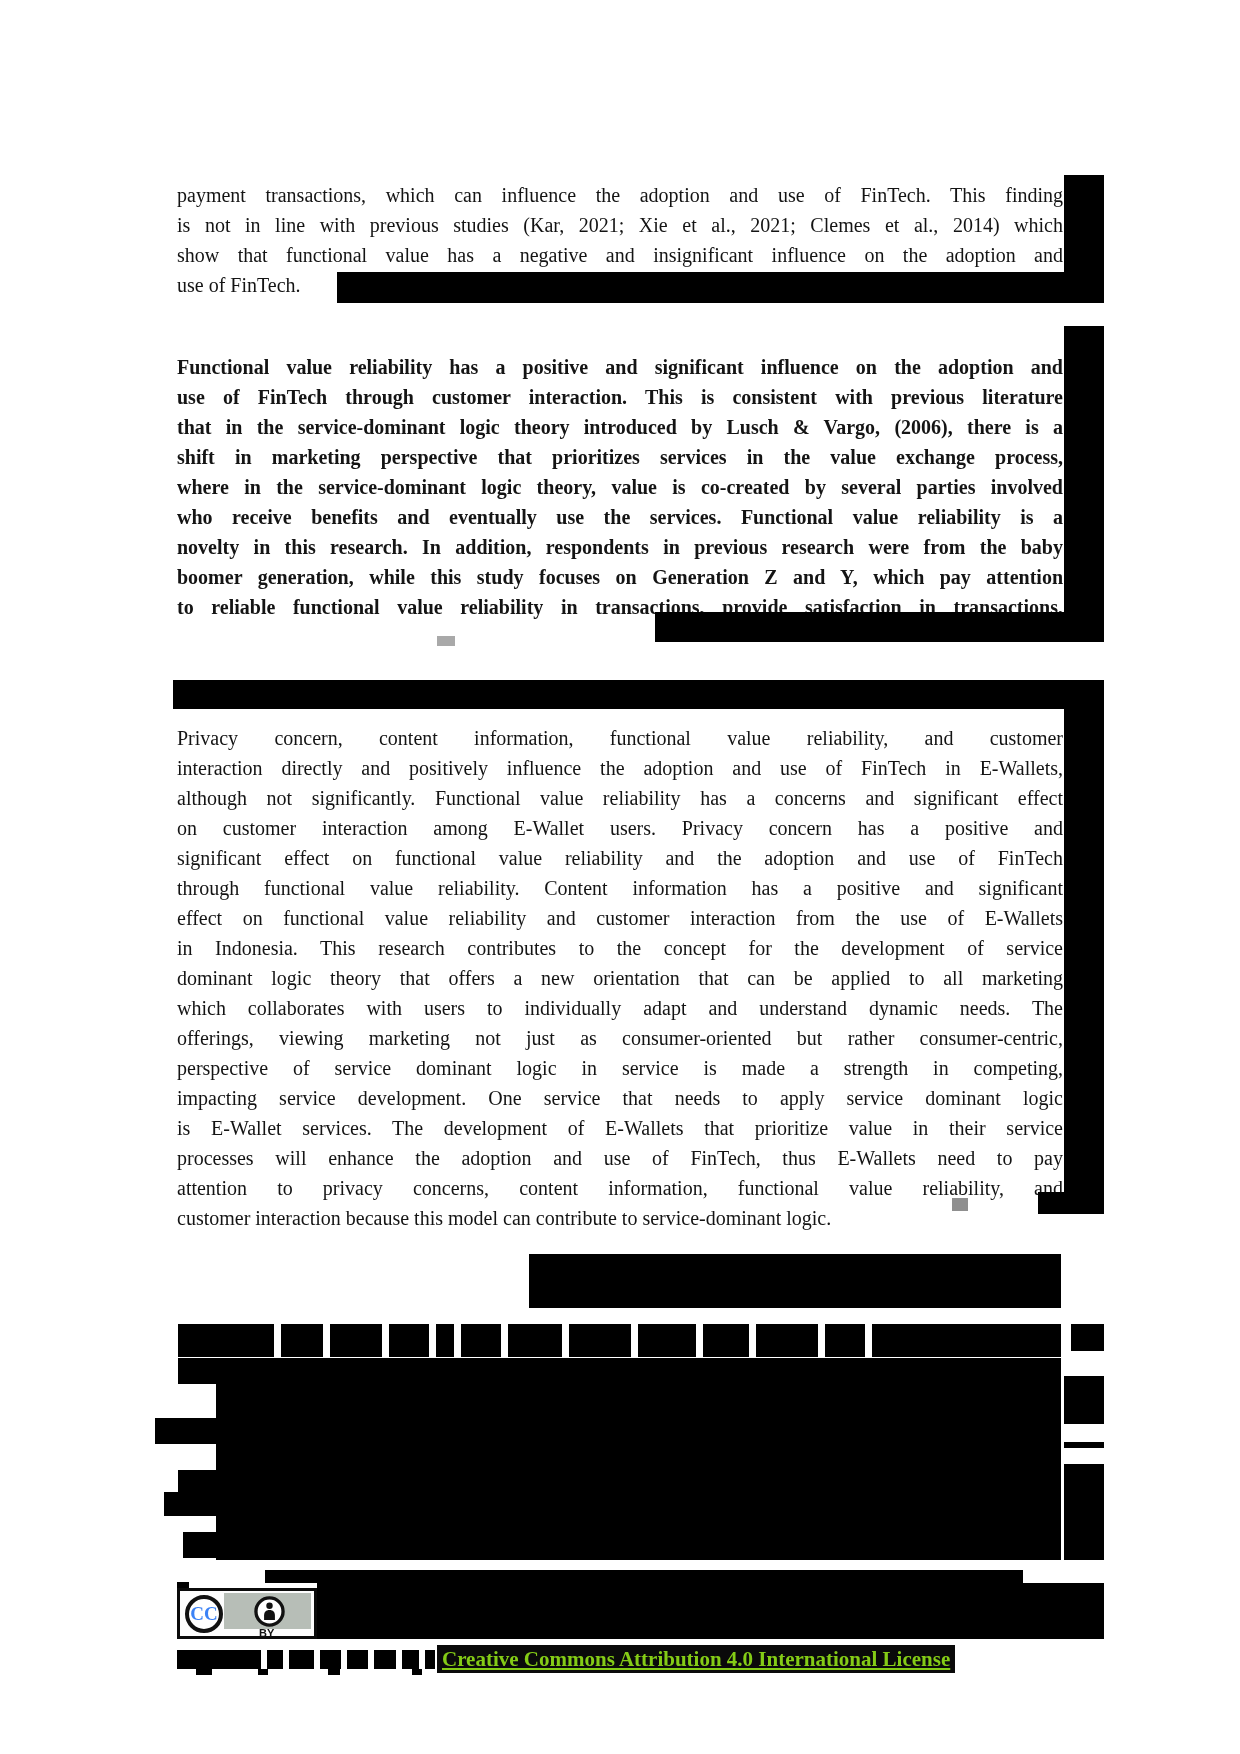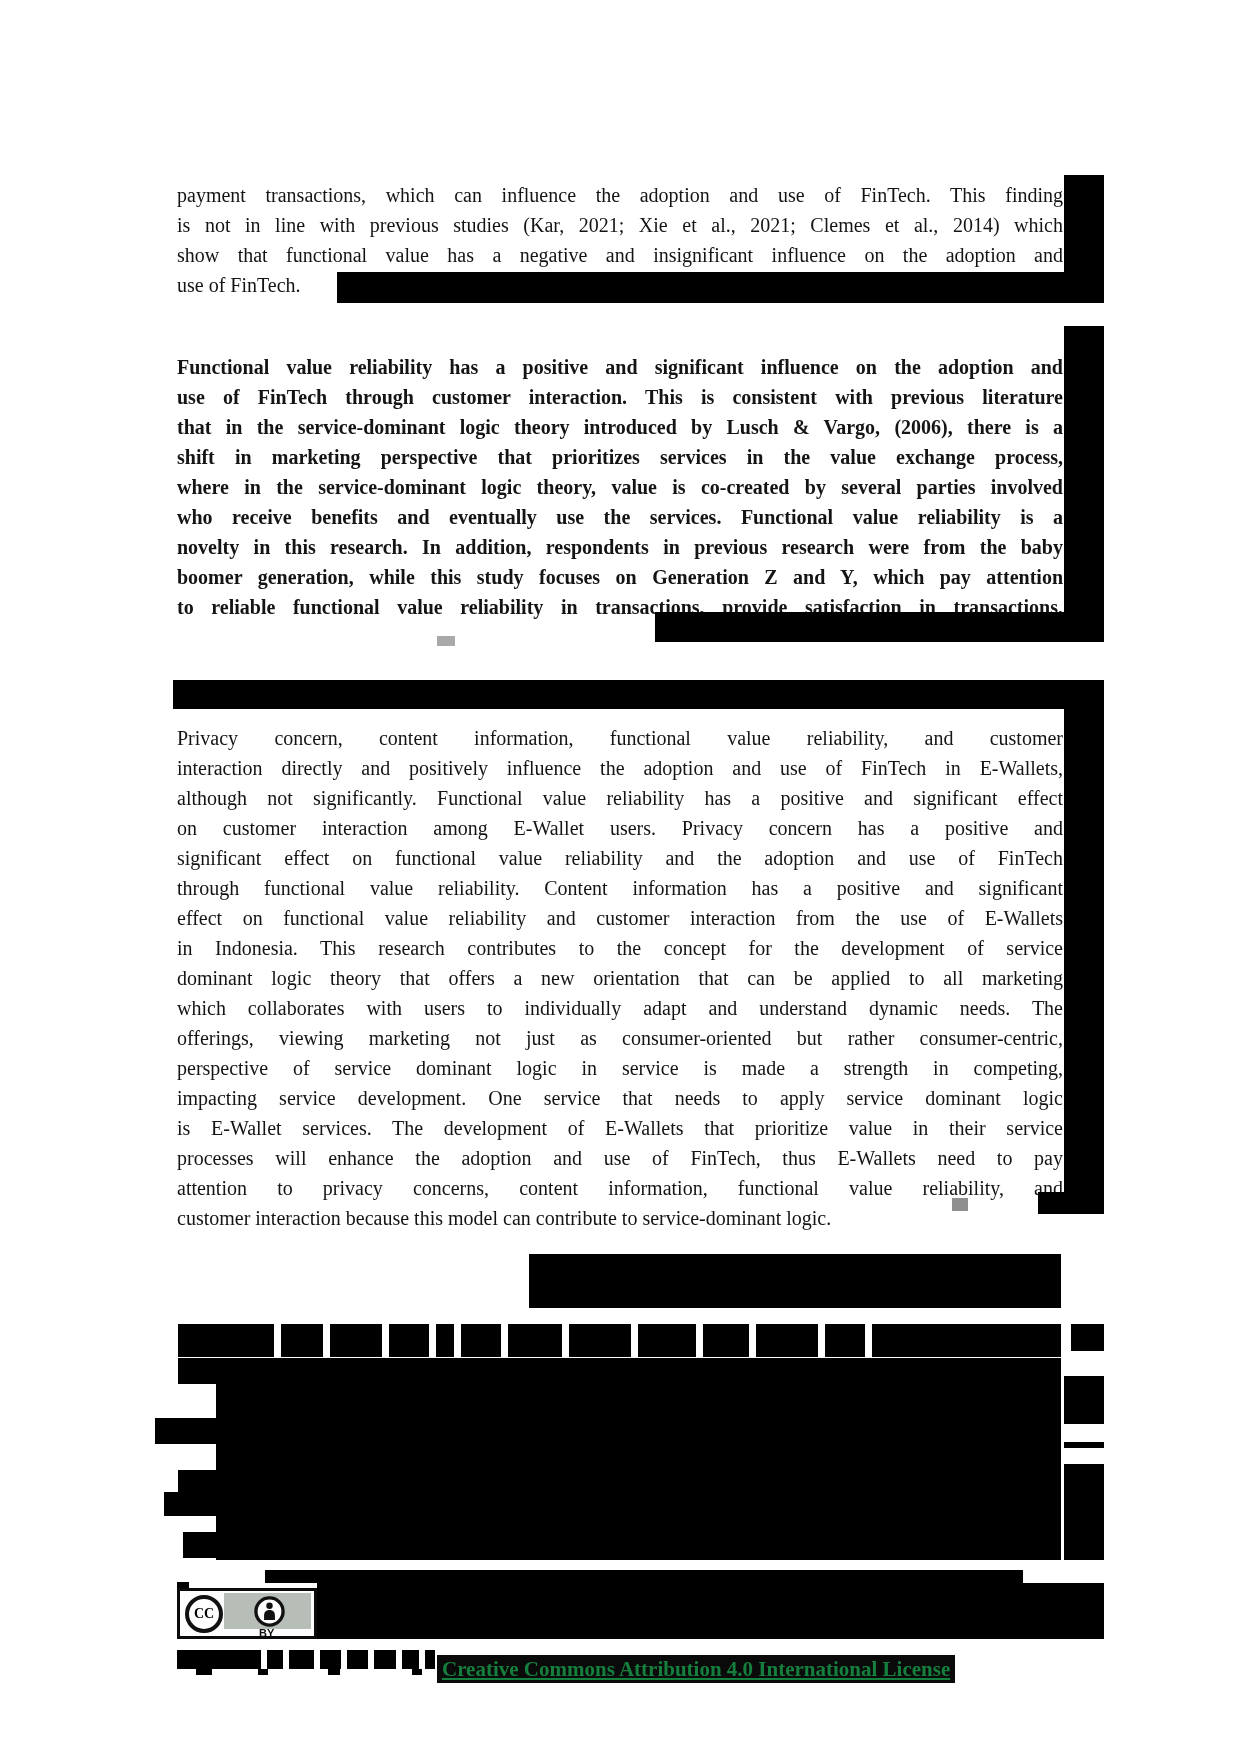--- a/index.html
+++ b/index.html
@@ -17,21 +17,21 @@
   
   #redactions .redaction{position:absolute;}
 
   
   .cc-badge{position:absolute;left:177px;top:1588px;width:140px;height:51px;background:#fdfdfd;
             border:3px solid #0b0b0b;box-sizing:border-box;display:block;text-decoration:none;}
   .badge-panel{position:absolute;left:44px;top:2px;width:87px;height:36px;background:#b7beb7;}
   .cc-circle{position:absolute;left:5px;top:4px;width:38px;height:38px;border-radius:50%;
              border:4px solid #111;background:#fff;box-sizing:border-box;z-index:2;
              display:flex;align-items:center;justify-content:center;
-             font-family:"Liberation Serif",serif;font-weight:bold;font-size:14px;color:#000000;}
+             font-family:"Liberation Serif",serif;font-weight:bold;font-size:19px;color:#3b82f6;}
   .person-circle{position:absolute;left:74px;top:5px;width:31px;height:31px;z-index:2;}
   .by-label{position:absolute;left:79px;top:36px;z-index:2;
             font-family:"Liberation Sans",sans-serif;font-weight:bold;font-size:11px;color:#111;}
 
   
   .license-link{position:absolute;left:437px;top:1645px;height:28px;line-height:28px;
                 background:#0a0a0a;padding:0 5px;
                 font-family:"Liberation Serif",serif;font-weight:bold;font-size:21px;
                 text-decoration:underline;white-space:nowrap;}
 </style>
@@ -55,21 +55,21 @@
       <div class="line">where in the service-dominant logic theory, value is co-created by several parties involved</div>
       <div class="line">who receive benefits and eventually use the services. Functional value reliability is a</div>
       <div class="line">novelty in this research. In addition, respondents in previous research were from the baby</div>
       <div class="line">boomer generation, while this study focuses on Generation Z and Y, which pay attention</div>
       <div class="line">to reliable functional value reliability in transactions, provide satisfaction in transactions,</div>
     </div>
 
   <div class="para" id="para3">
       <div class="line">Privacy concern, content information, functional value reliability, and customer</div>
       <div class="line">interaction directly and positively influence the adoption and use of FinTech in E-Wallets,</div>
-      <div class="line">although not significantly. Functional value reliability has a positive and significant effect</div>
+      <div class="line">although not significantly. Functional value reliability has a concerns and significant effect</div>
       <div class="line">on customer interaction among E-Wallet users. Privacy concern has a positive and</div>
       <div class="line">significant effect on functional value reliability and the adoption and use of FinTech</div>
       <div class="line">through functional value reliability. Content information has a positive and significant</div>
       <div class="line">effect on functional value reliability and customer interaction from the use of E-Wallets</div>
       <div class="line">in Indonesia. This research contributes to the concept for the development of service</div>
       <div class="line">dominant logic theory that offers a new orientation that can be applied to all marketing</div>
       <div class="line">which collaborates with users to individually adapt and understand dynamic needs. The</div>
       <div class="line">offerings, viewing marketing not just as consumer-oriented but rather consumer-centric,</div>
       <div class="line">perspective of service dominant logic in service is made a strength in competing,</div>
       <div class="line">impacting service development. One service that needs to apply service dominant logic</div>
@@ -136,15 +136,15 @@
     <span class="person-circle">
       <svg viewBox="0 0 24 24" width="31" height="31">
         <circle cx="12" cy="12" r="10.5" fill="#ffffff" stroke="#111111" stroke-width="2.6"></circle>
         <circle cx="12" cy="7.6" r="2.5" fill="#111111"></circle>
         <path d="M12 10.8 c-2.8 0 -4.2 1.6 -4.2 4.2 v3.6 h8.4 v-3.6 c0 -2.6 -1.4 -4.2 -4.2 -4.2 Z" fill="#111111"></path>
       </svg>
     </span>
     <span class="by-label">BY</span>
   </a>
 
-  <a class="license-link" id="license-link" style="color: #15803d; margin-top: 10px;">Creative Commons Attribution 4.0 International License</a>
+  <a class="license-link" id="license-link" style="color: #84cc16;">Creative Commons Attribution 4.0 International License</a>
 
 </div>
 
 </body></html>

